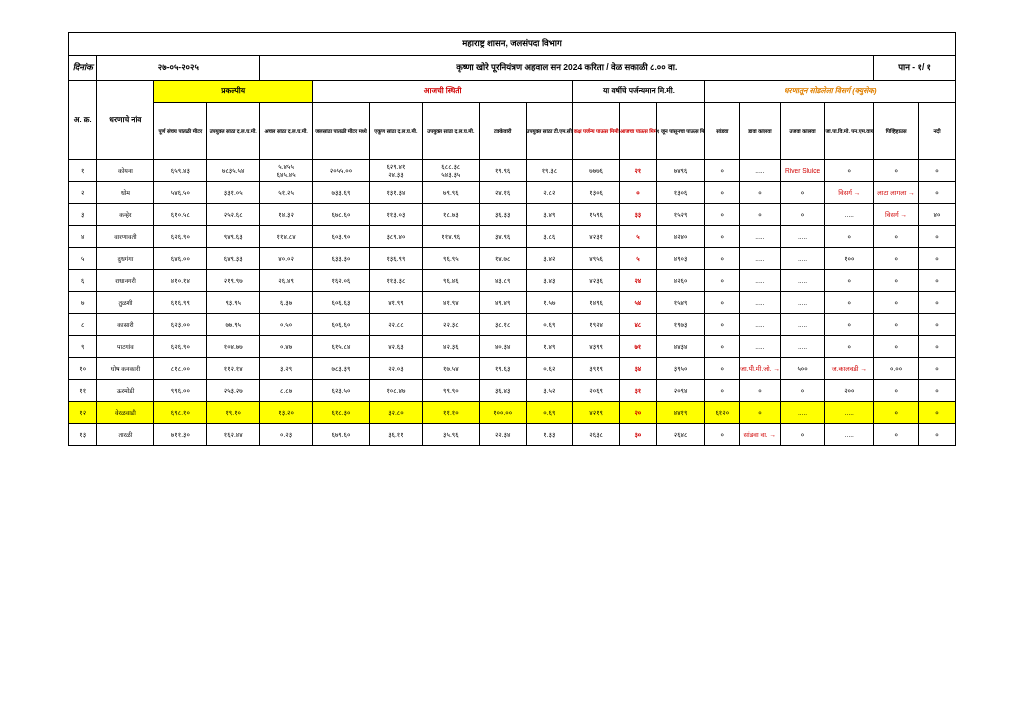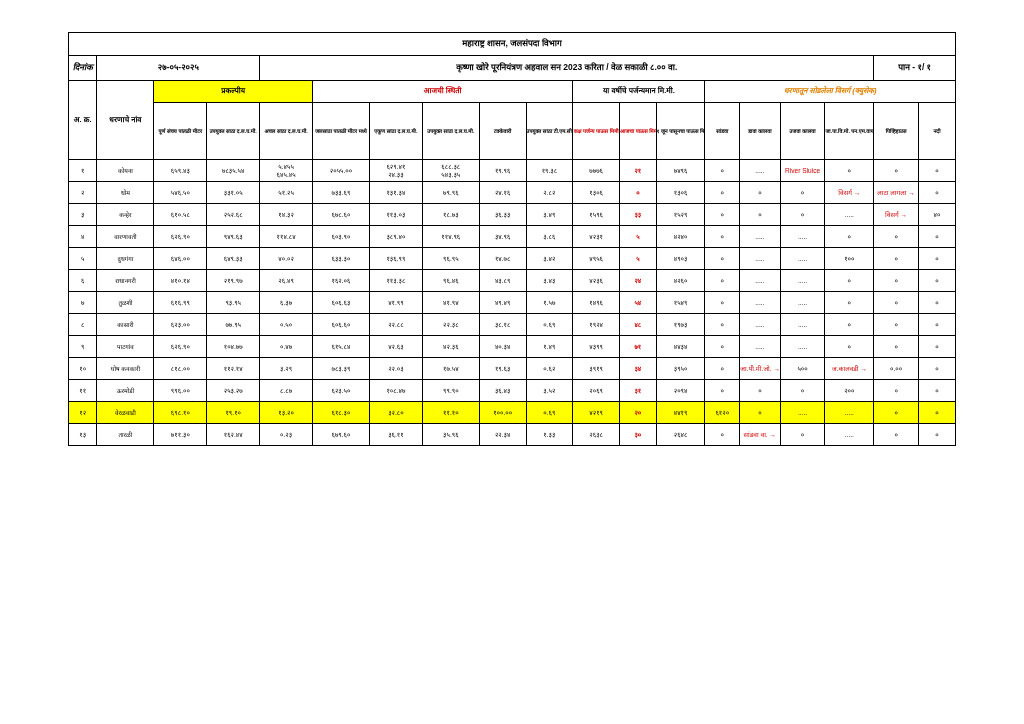--- a/index.html
+++ b/index.html
@@ -107,21 +107,21 @@
   </colgroup>
 
   <tbody>
         <tr class="title-row">
     <td colspan="19">महाराष्ट्र शासन, जलसंपदा विभाग</td>
   </tr>
 
   <tr class="sub-row">
     <td colspan="1" class="date-label">दिनांक</td>
     <td colspan="3" class="date-val">२७-०५-२०२५</td>
-    <td colspan="13">कृष्णा खोरे पूरनियंत्रण अहवाल सन 2023 करिता / वेळ सकाळी ८.०० वा.</td>
+    <td colspan="13">कृष्णा खोरे पूरनियंत्रण अहवाल सन 2024 करिता / वेळ सकाळी ८.०० वा.</td>
     <td colspan="2" class="page-no">पान - १/ १</td>
   </tr>
 
   <tr class="grp-row">
     <td rowspan="2" class="hdr-row">अ. क्र.</td>
     <td rowspan="2" class="hdr-row">धरणाचे नांव</td>
     <td colspan="3" class="grp-yellow grp-plain">प्रकल्पीय</td>
     <td colspan="5" class="grp-red">आजची स्थिती</td>
     <td colspan="3" class="grp-plain">या वर्षीचे पर्जन्यमान मि.मी.</td>
     <td colspan="6" class="grp-orange">धरणातून सोडलेला विसर्ग (क्युसेक)</td>

